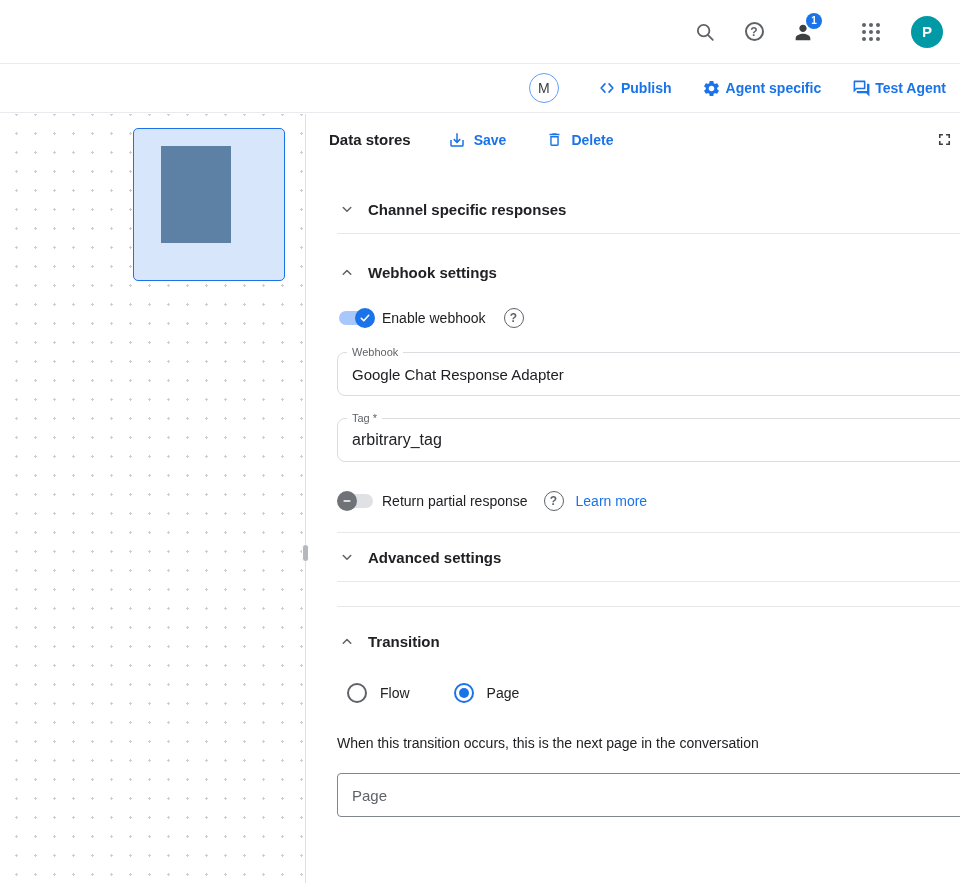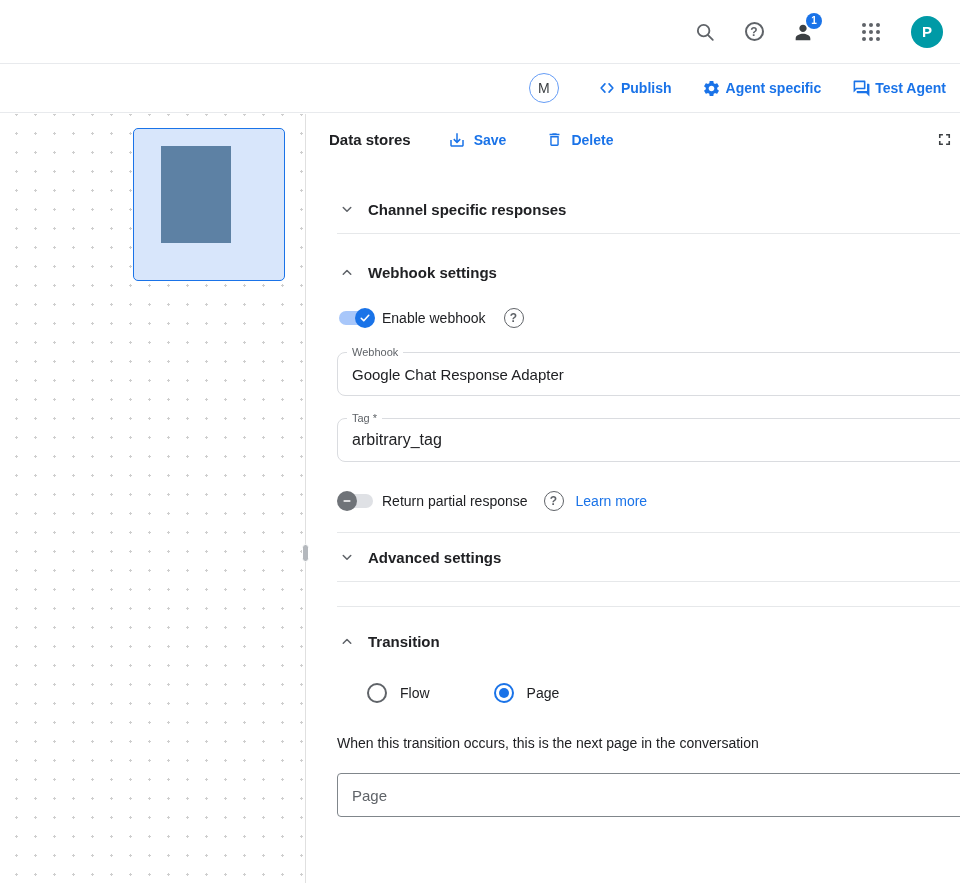--- a/index.html
+++ b/index.html
@@ -82,21 +82,21 @@
   .field-label{position:absolute;top:-7px;left:9px;background:#fff;padding:0 5px;
     font-size:11px;color:#5f6368;line-height:13px;}
   .field-value{font-size:15px;color:#202124;flex:1;}
   .field input{border:none;outline:none;background:transparent;width:100%;
     font-family:"Liberation Sans",sans-serif;font-size:16px;color:#202124;}
   .caret{color:#3c4043;flex:none;}
   .field.plain{border-radius:4px;border-color:#80868b;}
   .field.plain .field-value{color:#5f6368;}
 
   .radio-row{display:flex;align-items:center;margin-top:10px;height:36px;padding-left:10px;gap:44px;}
-  .radio-group{display:flex;align-items:center;gap:13px;cursor:pointer;margin-left:20px;}
+  .radio-group{display:flex;align-items:center;gap:13px;cursor:pointer;}
   .radio{width:20px;height:20px;border-radius:50%;border:2px solid #5f6368;position:relative;flex:none;}
   .radio.selected{border-color:var(--accent,#1a73e8);}
   .radio.selected::after{content:"";position:absolute;inset:3px;border-radius:50%;
     background:var(--accent,#1a73e8);}
   .radio-label{font-size:14px;color:#202124;}
 
   .para{margin-top:22px;font-size:14px;color:#202124;line-height:20px;}
 
   .scrollbar-thumb{position:absolute;right:2px;top:532px;width:5px;height:237px;
     background:#dadce0;border-radius:3px;cursor:pointer;}

